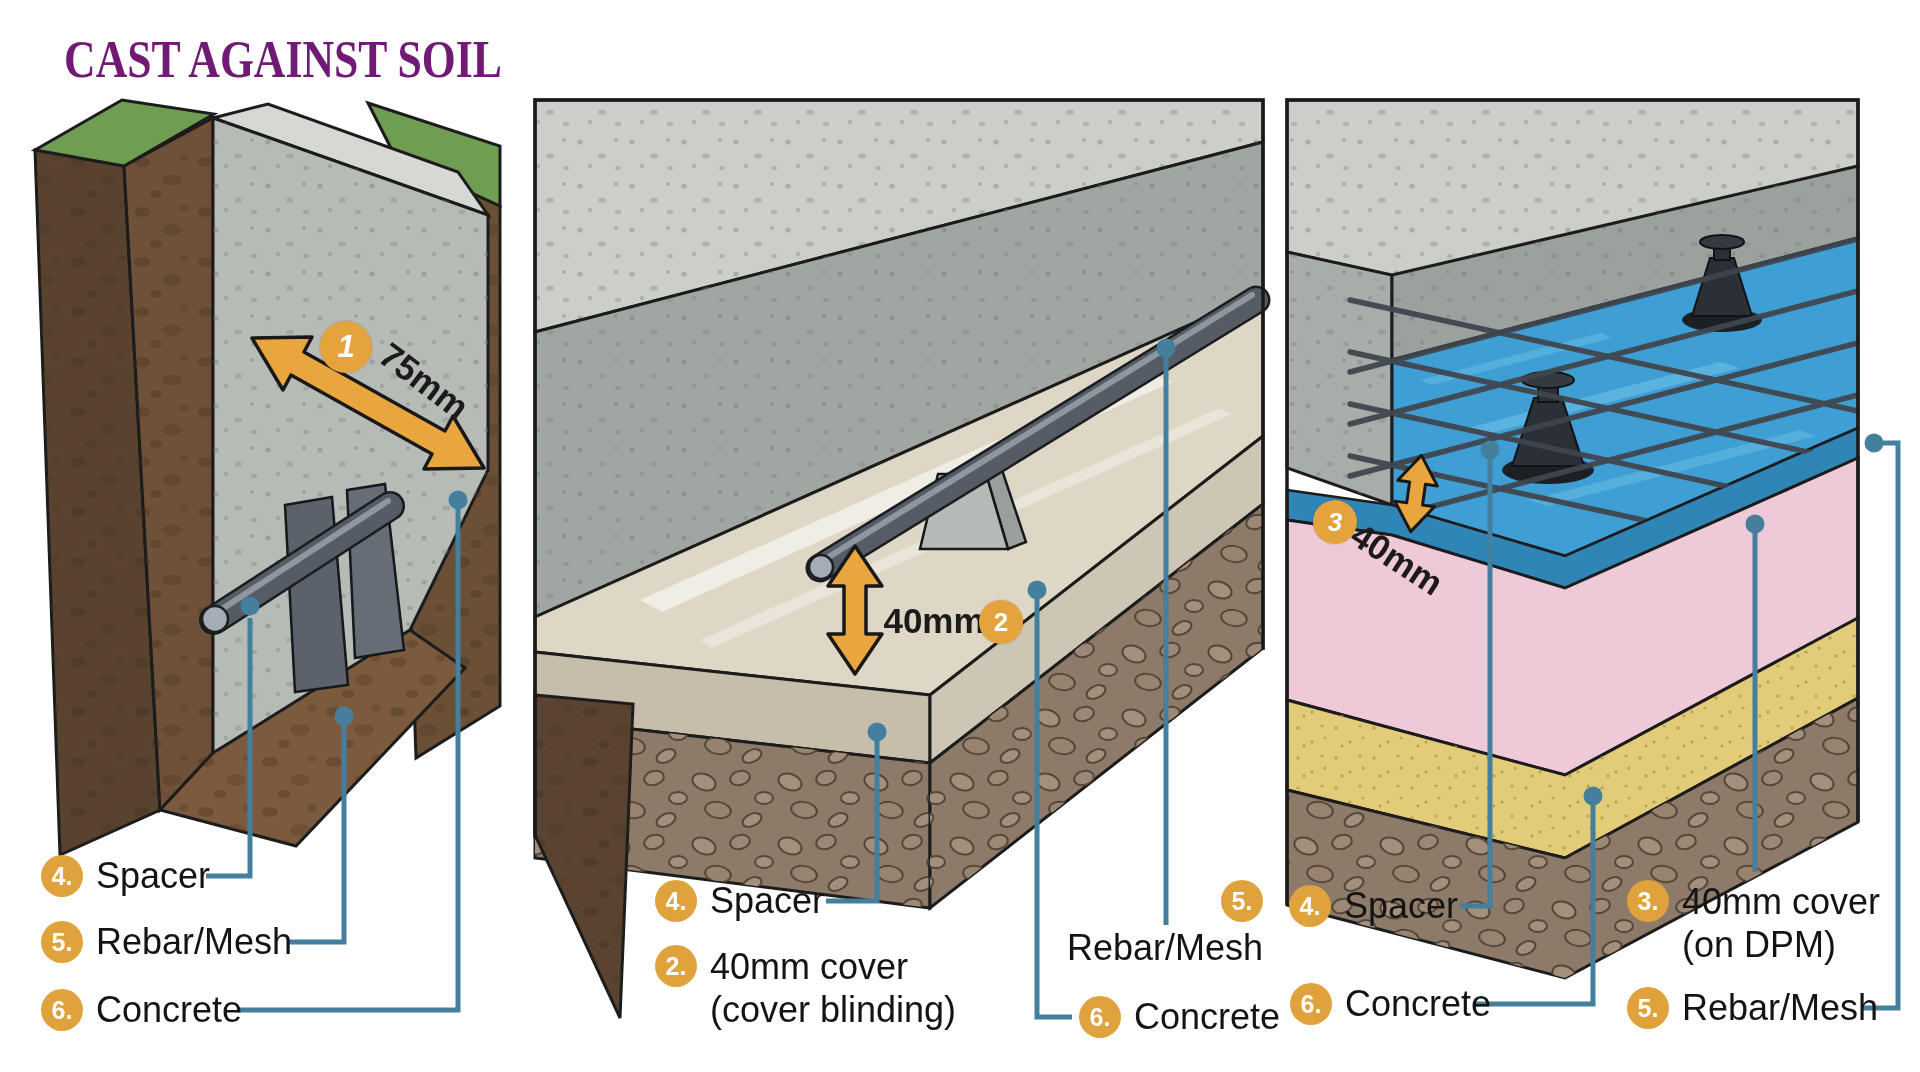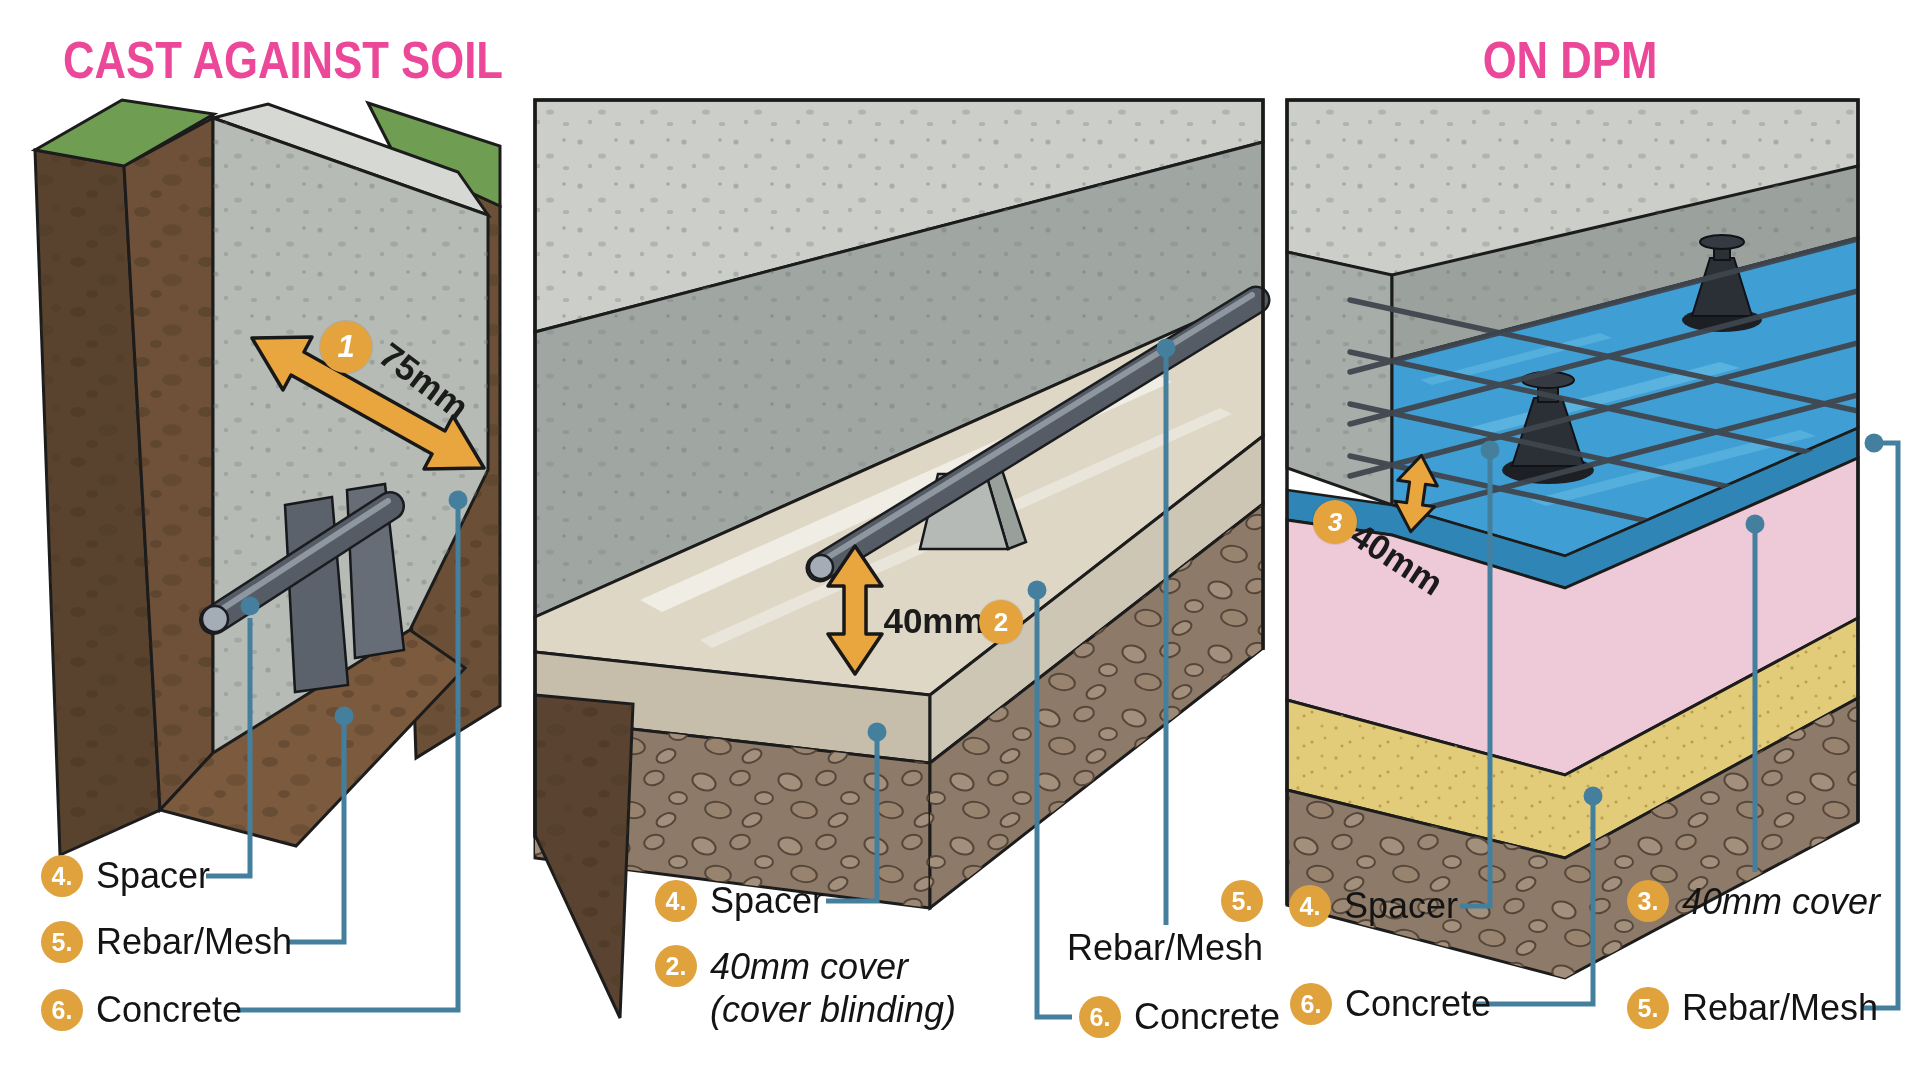--- a/index.html
+++ b/index.html
@@ -1,27 +1,27 @@
 <!DOCTYPE html>
 <html><head>
 <meta charset="utf-8">
 <style>
   html,body{margin:0;padding:0;background:#fff;}
   .stage{position:relative;width:1920px;height:1072px;background:#ffffff;overflow:hidden;
          font-family:"Liberation Sans",sans-serif;}
   svg{position:absolute;left:0;top:0;}
-  .title{position:absolute;top:30px;transform:translateX(-50%);color:#ec4899;
-         font-weight:bold;font-size:52px;white-space:nowrap;}
+  .title{position:absolute;top:30px;transform:translateX(-50%);color:#701a75;
+         font-weight:bold;font-size:52px;white-space:nowrap;font-family:Liberation Serif, serif;}
   .title>span{display:inline-block;transform:scaleX(.84);transform-origin:center;}
   .label{position:absolute;display:flex;gap:13px;align-items:center;}
   .label.twoline{align-items:flex-start;}
   .badge{width:42px;height:42px;flex:0 0 42px;border-radius:50%;background:#dfa23c;color:#fff;
          font-weight:bold;font-size:25px;display:flex;align-items:center;justify-content:center;}
   .ltext{font-size:36px;color:#141414;white-space:nowrap;line-height:42px;}
-  .lcol{display:flex;flex-direction:column;font-style:italic;}
+  .lcol{display:flex;flex-direction:column;}
   .lcol .ltext{line-height:43px;}
   .colright{position:absolute;display:flex;flex-direction:column;align-items:flex-end;gap:5px;}
   .mbadge{position:absolute;border-radius:50%;background:#e4a33c;color:#fff;font-weight:bold;
           display:flex;align-items:center;justify-content:center;box-shadow:0 0 0 1px rgba(0,0,0,.08);}
   .mbadge.italic{font-style:italic;}
   .measure{position:absolute;font-size:35px;font-weight:600;color:#1b1b1b;white-space:nowrap;}
 </style>
 </head>
 <body>
 
@@ -200,21 +200,20 @@
     <circle cx="1037" cy="590" r="9.5"></circle>
     <circle cx="1166" cy="348" r="9.5"></circle>
     <circle cx="1490" cy="450" r="9.5"></circle>
     <circle cx="1593" cy="796" r="9.5"></circle>
     <circle cx="1755" cy="524" r="9.5"></circle>
     <circle cx="1874" cy="443" r="9.5"></circle>
   </g>
 </svg>
 
 <div class="title" style="left:283px"><span>CAST AGAINST SOIL</span></div>
-<div class="title" style="left:1570px"><span>ON DPM</span></div>
 
 <div class="mbadge italic" style="left:320px;top:321px;width:52px;height:52px;font-size:31px">1</div>
 <div class="measure" style="left:424px;top:381px;transform:translate(-50%,-50%) rotate(37deg)">75mm</div>
 
 <div class="measure" style="left:934px;top:621px;transform:translate(-50%,-50%)">40mm</div>
 <div class="mbadge" style="left:979px;top:600px;width:44px;height:44px;font-size:26px">2</div>
 
 <div class="mbadge italic" style="left:1313px;top:500px;width:44px;height:44px;font-size:26px">3</div>
 <div class="measure" style="left:1397px;top:559px;transform:translate(-50%,-50%) rotate(33deg)">40mm</div>
 
@@ -256,20 +255,21 @@
   <span class="ltext">Spacer</span>
 </div>
 <div class="label" style="left:1290px;top:983px">
   <span class="badge">6.</span>
   <span class="ltext">Concrete</span>
 </div>
 <div class="label twoline" style="left:1627px;top:880px">
   <span class="badge">3.</span>
   <span class="lcol">
     <span class="ltext">40mm cover</span>
+    <span class="ltext">(on DPM)</span>
   </span>
 </div>
 <div class="label" style="left:1627px;top:987px">
   <span class="badge">5.</span>
   <span class="ltext">Rebar/Mesh</span>
 </div>
 
 </div>
 
 </body></html>

